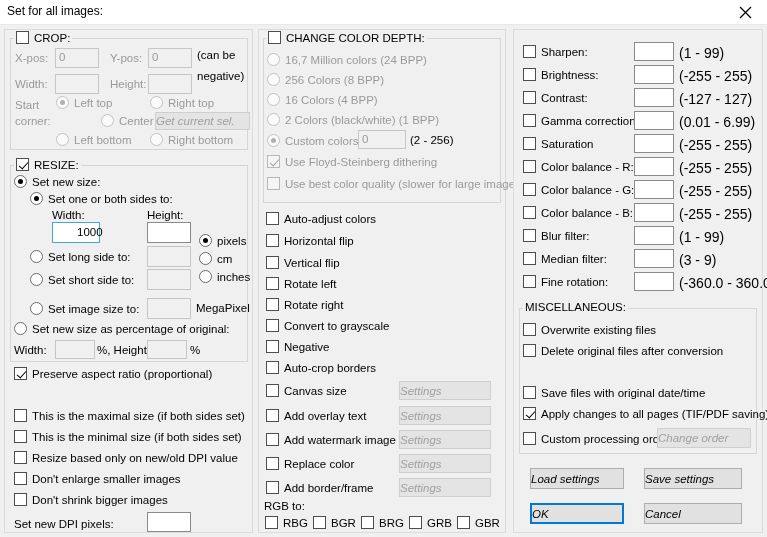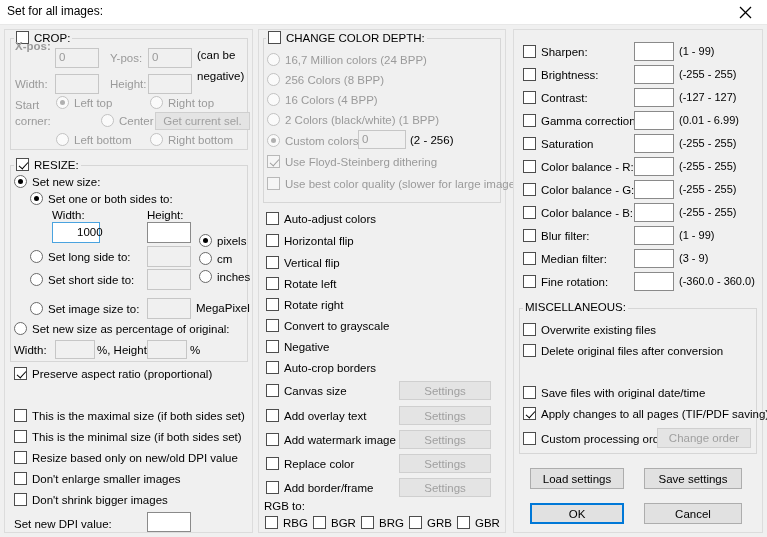--- a/index.html
+++ b/index.html
@@ -97,28 +97,29 @@
   .input.focused { border: 1px solid #4aa3df; padding-left: 24px; }
   .caret {
     display: inline-block; width: 1px; height: 11px; background: #000;
     margin-left: 1px;
   }
 
   .btn {
     position: absolute;
     background: #e1e1e1;
     border: 1px solid #adadad;
-    display: flex; align-items: center; justify-content: center;
+    display: flex; align-items: center; 
     font-size: 11.5px; color: #000;
     cursor: default;
+    font-style: italic;
   }
   .btn.disabled { color: #a0a0a0; background: #e4e4e4; border-color: #cfcfcf; }
   .btn.default { border: 2px solid #0078d7; background: #e1e1e1; }
 
-  .hint { font-size: 11px; color: #000; }
+  .hint { font-size: 14px; color: #000; }
 </style>
 </head>
 <body>
 
 <div class="window">
 
   <div class="titlebar">
     <div class="title">Set for all images:</div>
     <div class="closebtn">
       <svg width="13" height="13" viewBox="0 0 13 13" aria-hidden="true">
@@ -131,21 +132,21 @@
   <div class="panel" style="left:4px; top:29px; width:249px; height:504px;"></div>
 
   <div class="grpbox" style="left:10px; top:38px; width:238px; height:112px;"></div>
   <div class="grplabel" style="left:14px; top:31px;">
     <span class="row" style="position:relative; left:0; top:0;">
       <span class="cb"></span>
       <span class="lbl">CROP:</span>
     </span>
   </div>
 
-  <div class="row" style="left:15px; top:40px;font-weight:bold;">
+  <div class="row" style="left:15px; top:52px;">
     <span class="txt disabled">X-pos:</span>
   </div>
   <div class="input disabled" style="left:55px; top:48px; width:44px; height:20px;">
     <span>0</span>
   </div>
 
   <div class="row" style="left:110px; top:52px;">
     <span class="txt disabled">Y-pos:</span>
   </div>
   <div class="input disabled" style="left:148px; top:48px; width:44px; height:20px;">
@@ -317,21 +318,21 @@
   </div>
   <div class="row" style="left:14px; top:472px;">
     <span class="cb"></span>
     <span class="lbl">Don't enlarge smaller images</span>
   </div>
   <div class="row" style="left:14px; top:493px;">
     <span class="cb"></span>
     <span class="lbl">Don't shrink bigger images</span>
   </div>
   <div class="row" style="left:14px; top:518px;">
-    <span class="txt">Set new DPI value:</span>
+    <span class="txt">Set new DPI pixels:</span>
   </div>
   <div class="input" style="left:147px; top:512px; width:44px; height:20px;">
     <span></span>
   </div>
 
   <div class="panel" style="left:258px; top:29px; width:248px; height:504px;"></div>
 
   <div class="grpbox" style="left:263px; top:38px; width:238px; height:165px;"></div>
   <div class="grplabel" style="left:266px; top:31px;">
     <span class="row" style="position:relative; left:0; top:0;">

